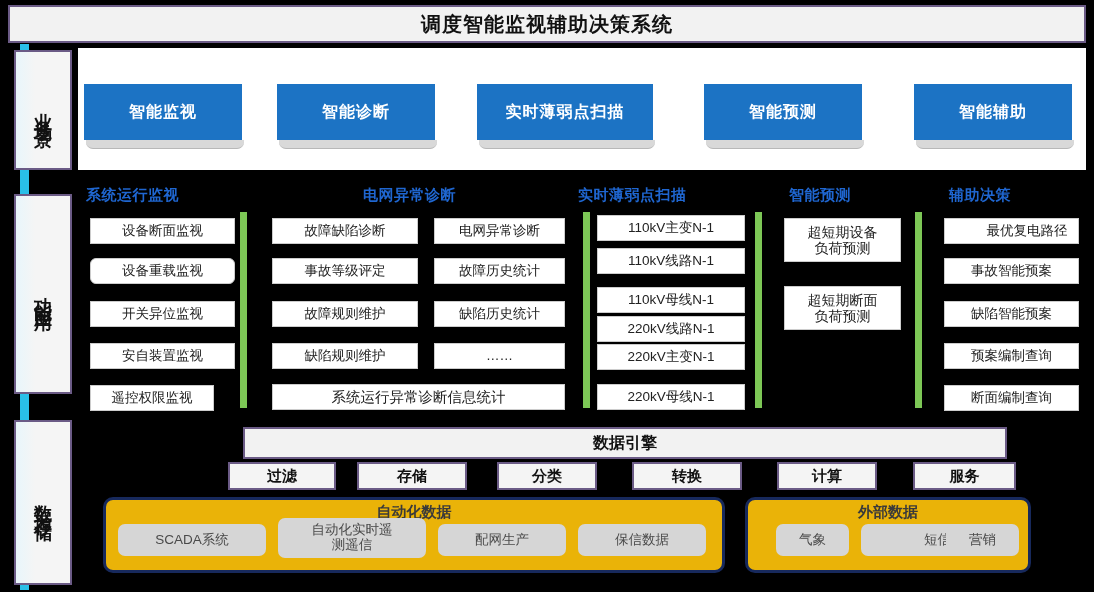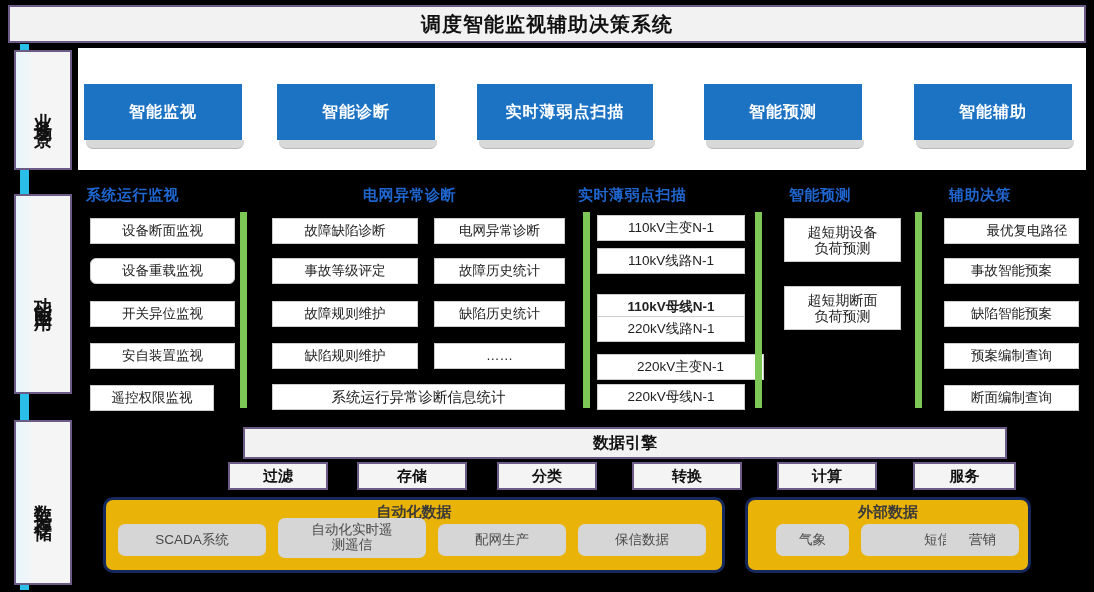--- a/index.html
+++ b/index.html
@@ -234,23 +234,23 @@
 <div class="abs fn-item" style="left:434px; top:301px; width:131px;">缺陷历史统计</div>
 <div class="abs fn-item" style="left:434px; top:343px; width:131px;">……</div>
 
 <div class="abs fn-item" style="left:272px; top:384px; width:293px; font-size:14.5px;">系统运行异常诊断信息统计</div>
 
 <div class="abs green-bar" style="left:583px; top:212px; height:196px;"></div>
 
 <div class="abs sec-title" style="left:578px; top:186px;">实时薄弱点扫描</div>
 <div class="abs fn-item" style="left:597px; top:215px; width:148px;">110kV主变N-1</div>
 <div class="abs fn-item" style="left:597px; top:248px; width:148px;">110kV线路N-1</div>
-<div class="abs fn-item" style="left:597px; top:294px; width:148px;font-weight:bold;">110kV母线N-1</div>
+<div class="abs fn-item" style="left:597px; top:287px; width:148px;">110kV母线N-1</div>
 <div class="abs fn-item" style="left:597px; top:316px; width:148px;">220kV线路N-1</div>
-<div class="abs fn-item" style="left:597px; top:354px; width:167px;">220kV主变N-1</div>
+<div class="abs fn-item" style="left:597px; top:344px; width:148px;">220kV主变N-1</div>
 <div class="abs fn-item" style="left:597px; top:384px; width:148px;">220kV母线N-1</div>
 
 <div class="abs green-bar" style="left:755px; top:212px; height:196px;"></div>
 
 <div class="abs sec-title" style="left:789px; top:186px;">智能预测</div>
 <div class="abs fn-item tall" style="left:784px; top:218px; width:117px; white-space:pre-line;">超短期设备
 负荷预测</div>
 <div class="abs fn-item tall" style="left:784px; top:286px; width:117px; white-space:pre-line;">超短期断面
 负荷预测</div>
 
@@ -261,21 +261,21 @@
 <div class="abs fn-item" style="left:944px; top:258px; width:135px;">事故智能预案</div>
 <div class="abs fn-item" style="left:944px; top:301px; width:135px;">缺陷智能预案</div>
 <div class="abs fn-item" style="left:944px; top:343px; width:135px;">预案编制查询</div>
 <div class="abs fn-item" style="left:944px; top:385px; width:135px;">断面编制查询</div>
 
 <div class="abs" id="engine-dash"></div>
 <div class="abs" id="engine-box">
   <span class="engine-label">数据引擎</span>
 </div>
 
-<div class="abs engine-chip" style="left:228px; width:100px;">过滤</div>
+<div class="abs engine-chip" style="left:228px; width:108px;">过滤</div>
 <div class="abs engine-chip" style="left:357px; width:110px;">存储</div>
 <div class="abs engine-chip" style="left:497px; width:100px;">分类</div>
 <div class="abs engine-chip" style="left:632px; width:110px;">转换</div>
 <div class="abs engine-chip" style="left:777px; width:100px;">计算</div>
 <div class="abs engine-chip" style="left:913px; width:103px;">服务</div>
 
 <div class="abs store-box" style="left:103px; width:622px;">
   <div class="store-title">自动化数据</div>
   <div class="store-chip" style="left:12px; width:148px;">SCADA系统</div>
   <div class="store-chip" style="left:172px; width:148px; top:18px; height:40px; white-space:pre-line;">自动化实时遥

